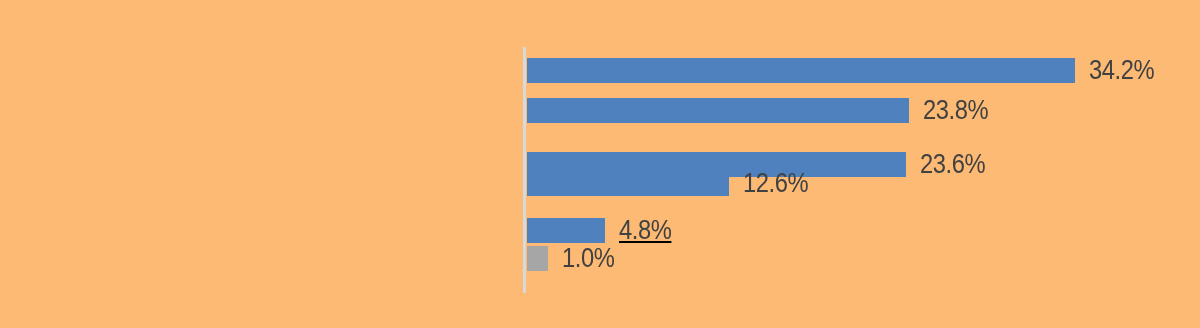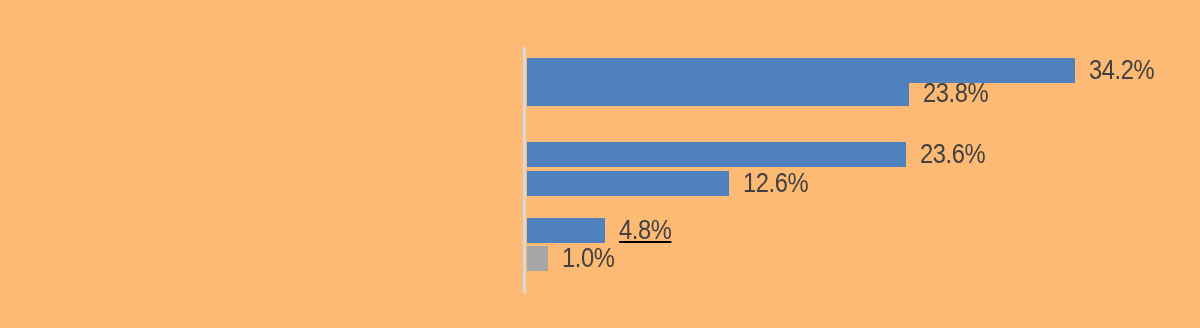--- a/index.html
+++ b/index.html
@@ -73,26 +73,26 @@
 
   <div class="axis-line" style="background: rgb(217, 217, 217);"></div>
 
   <div class="plot-area">
 
     <div class="bar-row" style="top:11px;">
       <span class="bar series-primary" style="width: 548px; background: rgb(78, 129, 189);"></span>
       <span class="bar-label" style="color: rgb(65, 65, 65);">34.2%</span>
     </div>
 
-    <div class="bar-row" style="top:34px;">
+    <div class="bar-row" style="top:51px;">
       <span class="bar series-primary" style="width: 382px; background: rgb(78, 129, 189);"></span>
       <span class="bar-label" style="color: rgb(65, 65, 65);">23.8%</span>
     </div>
 
-    <div class="bar-row" style="top:95px;">
+    <div class="bar-row" style="top:105px;">
       <span class="bar series-primary" style="width: 379px; background: rgb(78, 129, 189);"></span>
       <span class="bar-label" style="color: rgb(65, 65, 65);">23.6%</span>
     </div>
 
     <div class="bar-row" style="top:124px;">
       <span class="bar series-primary" style="width: 202px; background: rgb(78, 129, 189);"></span>
       <span class="bar-label" style="color: rgb(65, 65, 65);">12.6%</span>
     </div>
 
     <div class="bar-row" style="top:171px;text-decoration:underline;">

